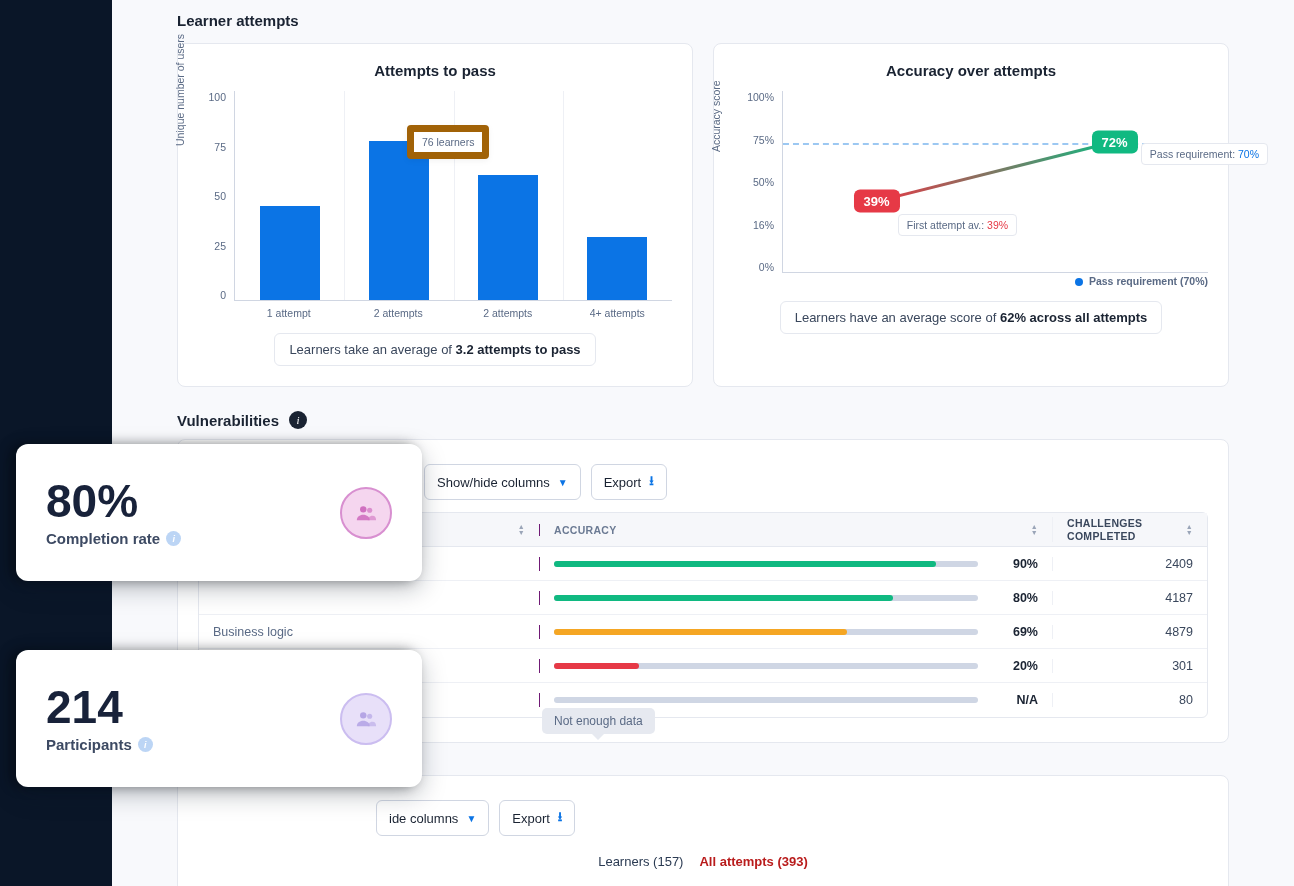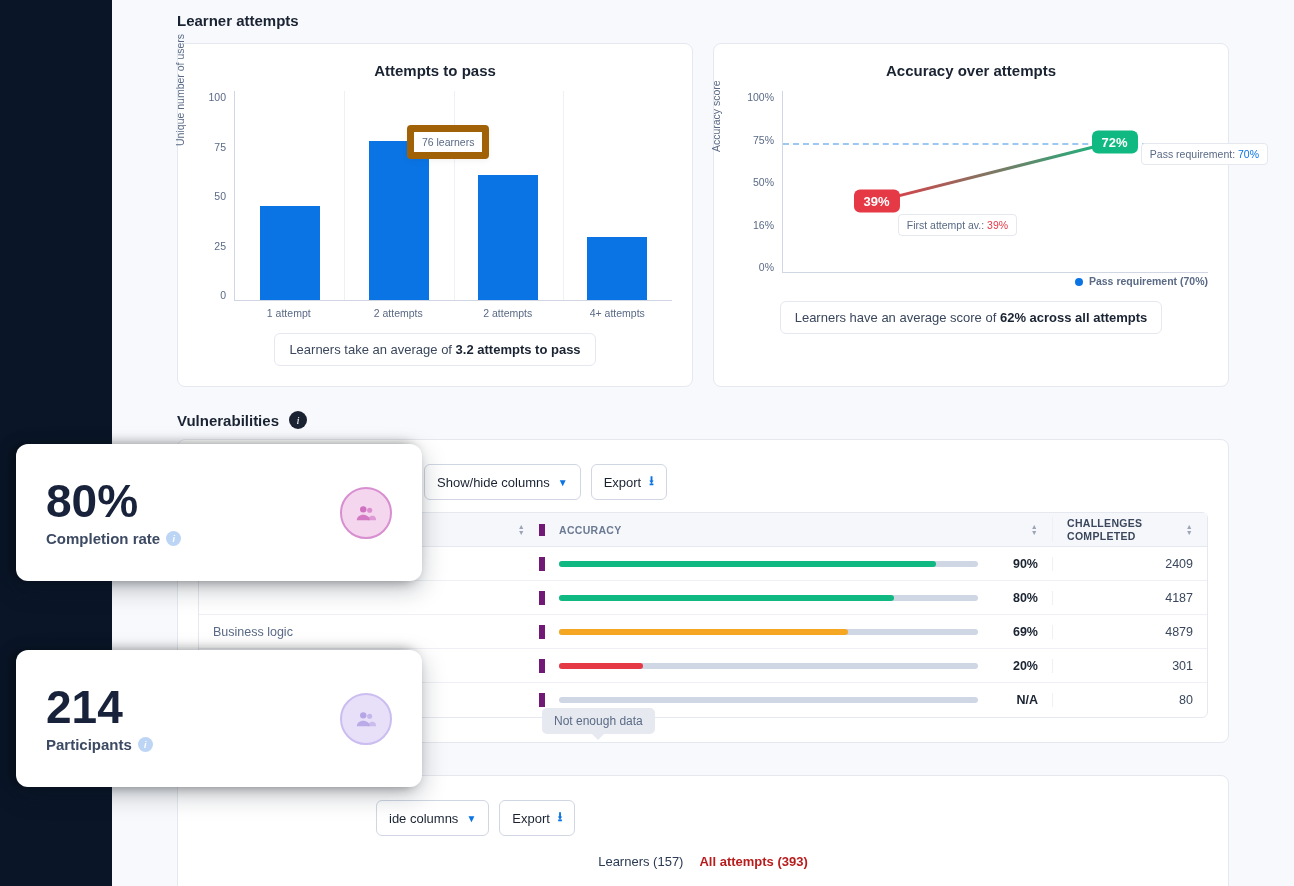--- a/index.html
+++ b/index.html
@@ -218,21 +218,21 @@
   font-size: 10.5px;
   color: #6b7a93;
   letter-spacing: 0.3px;
   font-weight: 600;
   text-transform: uppercase;
   border-bottom: 1px solid #e5e8ef;
 }
 .trow { border-bottom: 1px solid #eef0f5; font-size: 12.5px; }
 .trow:last-child { border-bottom: none; }
 .col-name { width: 340px; padding: 0 14px; color: #5a6a85; }
-.col-acc { flex: 1; padding: 0 14px; display: flex; align-items: center; gap: 14px; border-left: 6px solid #701a75; }
+.col-acc { flex: 1; padding: 0 14px; display: flex; align-items: center; gap: 14px; border-left: 1px solid #701a75; }
 .col-ch { width: 155px; padding: 0 14px; text-align: right; border-left: 1px solid #eef0f5; color: #3a475c; }
 .thead .col-acc, .thead .col-ch, .thead .col-name { display:flex; align-items:center; justify-content:space-between; }
 .sort-arrows {
   display: inline-flex;
   flex-direction: column;
   line-height: 6px;
   font-size: 7px;
   color: #9aa5b8;
 }
 .prog-track {

